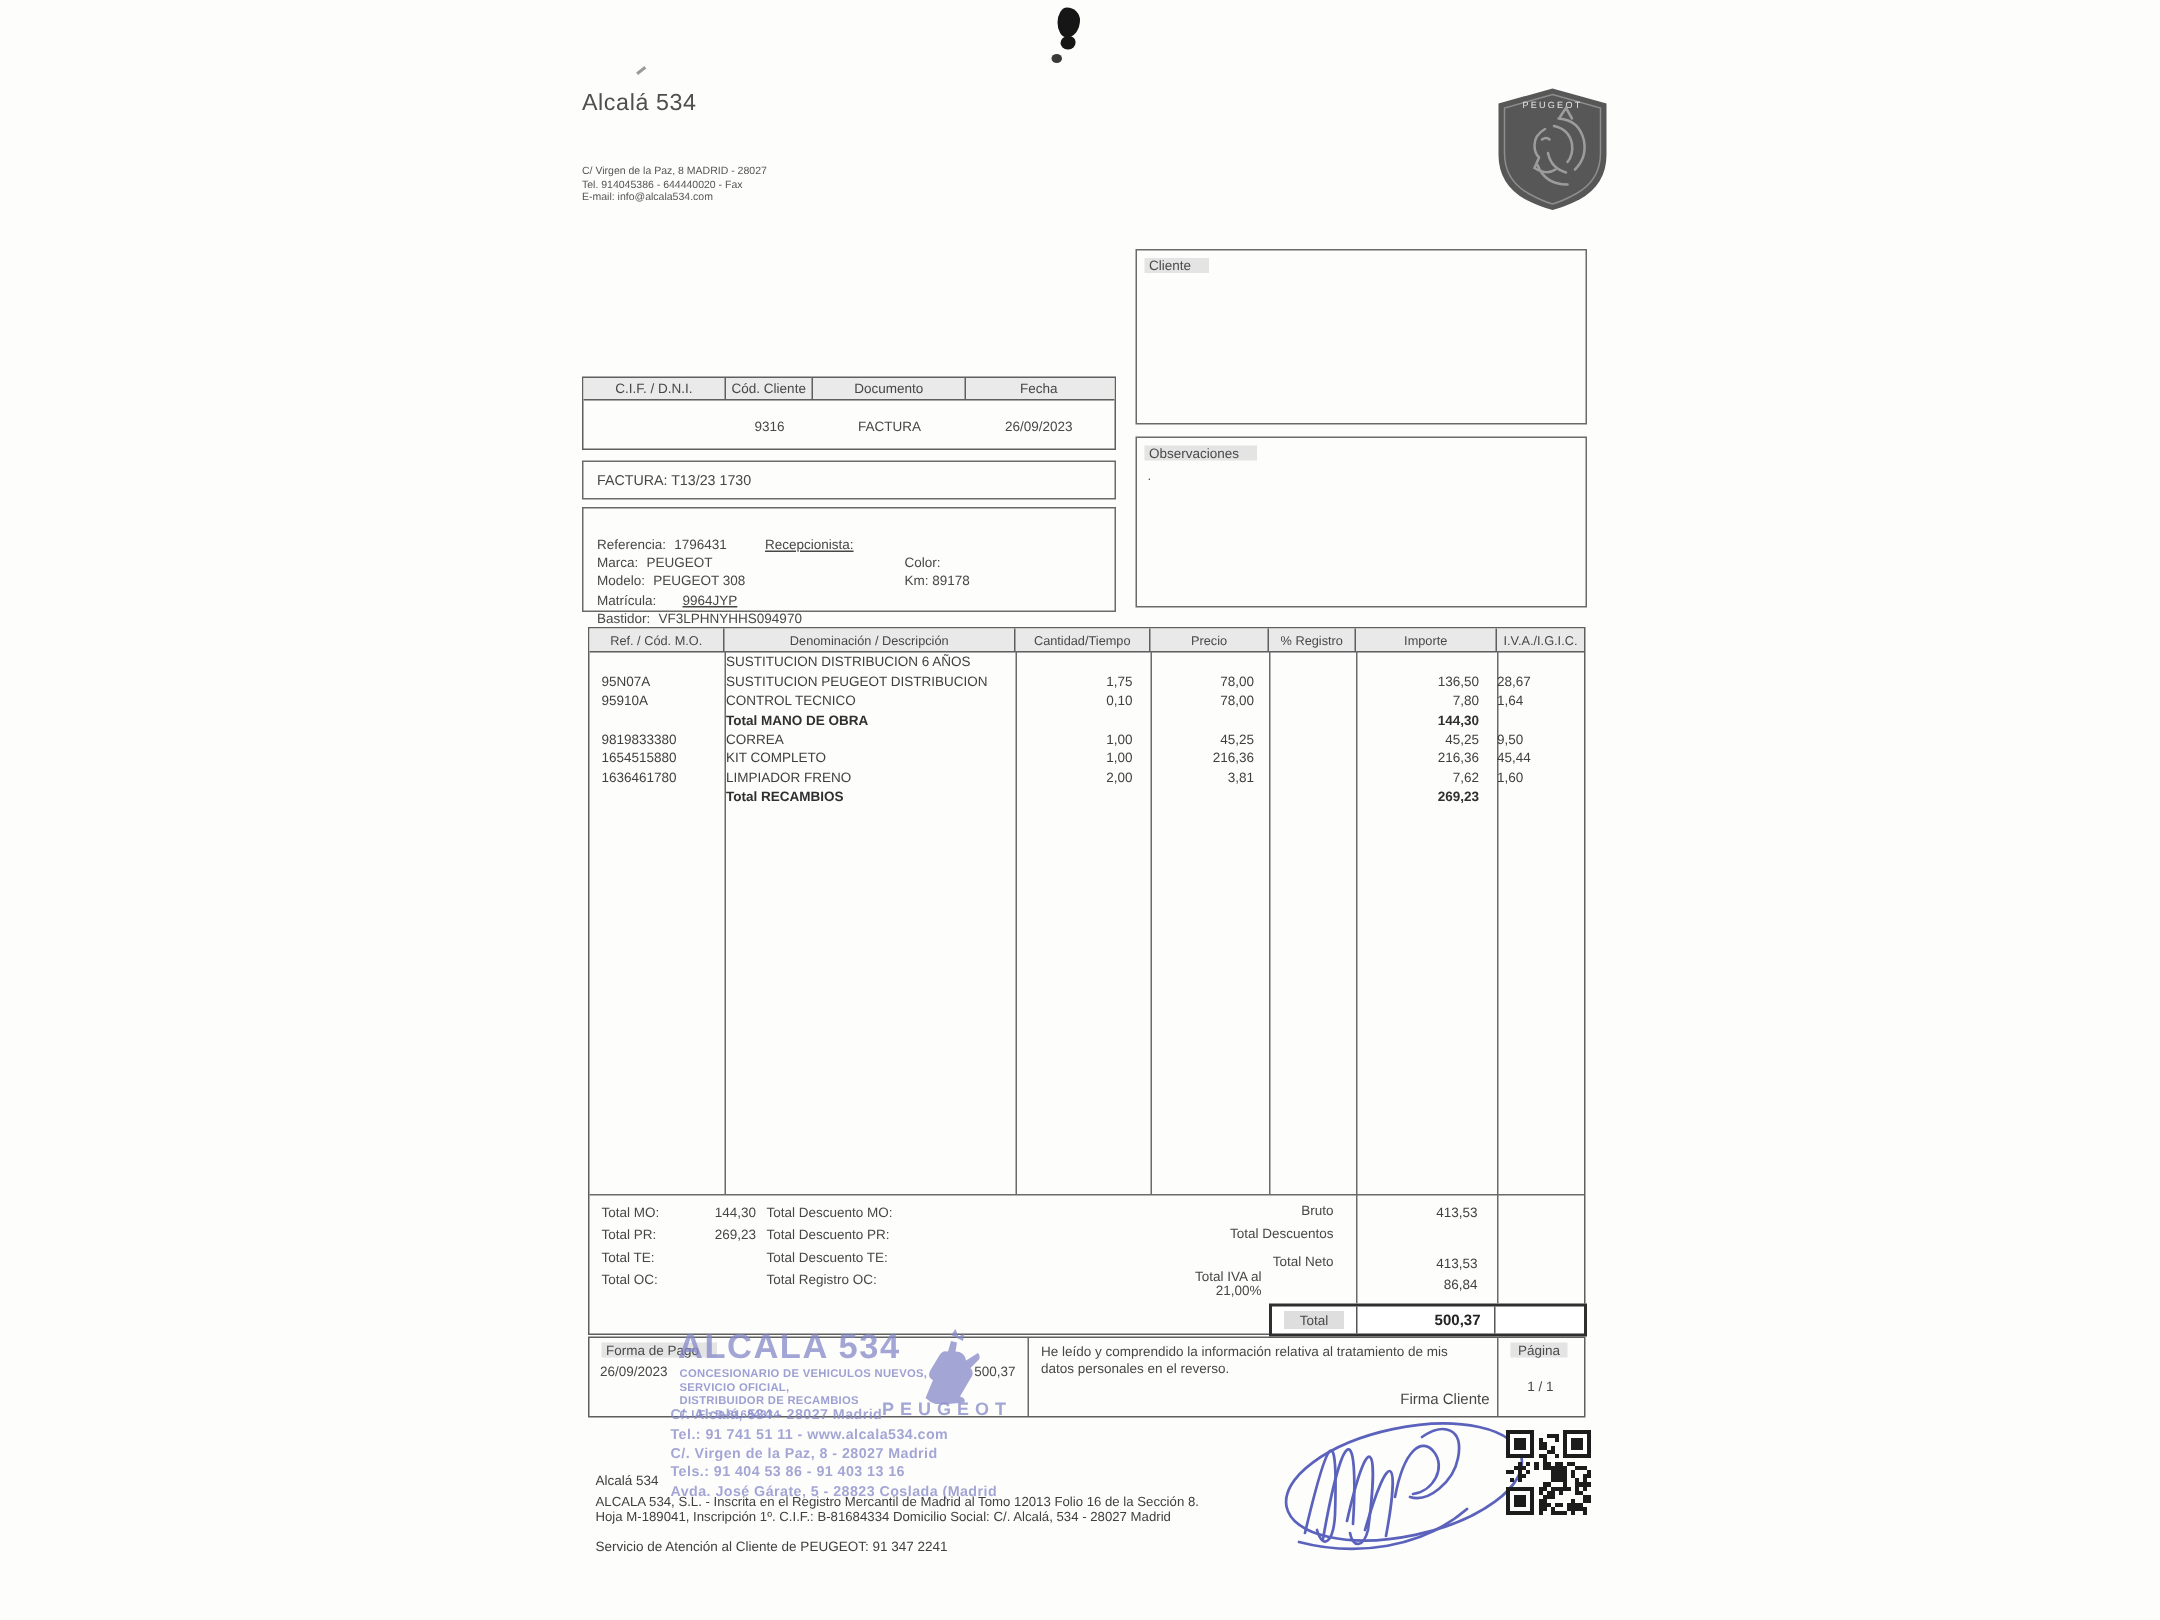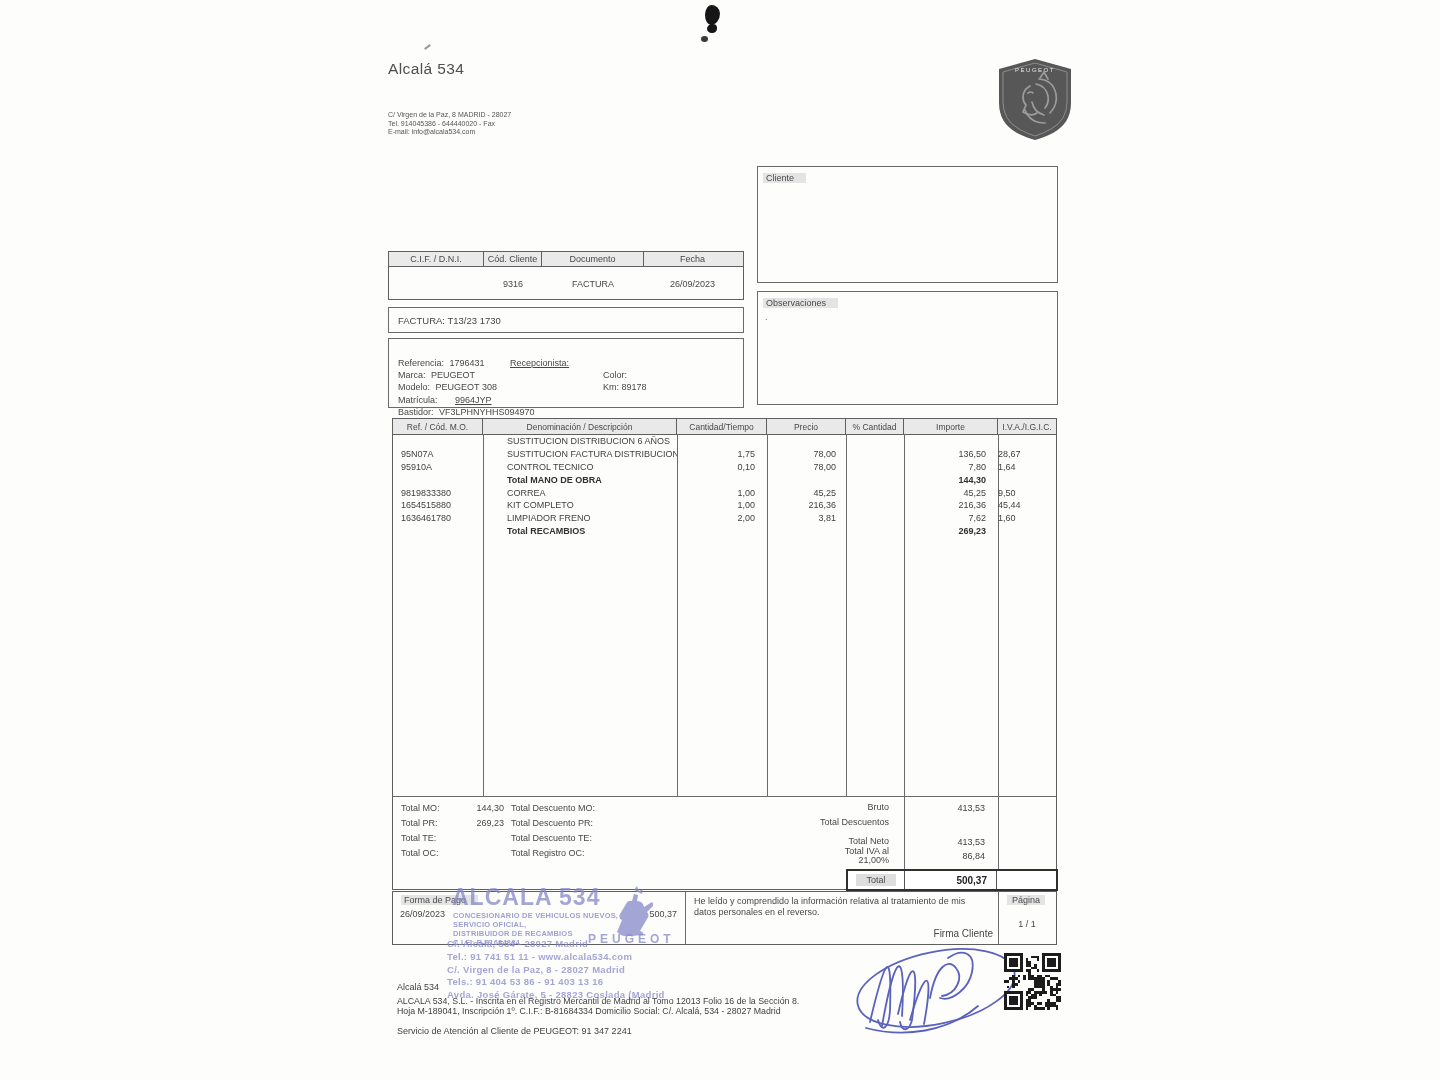--- a/index.html
+++ b/index.html
@@ -23,21 +23,21 @@
   .veh-line .c2b{position:absolute;left:205px;top:0;}
   
   .it-head{display:flex;height:15px;background:#e9e9e9;border-bottom:1px solid #5f5f5f;}
   .it-head .hc{font-size:8.5px;color:#474747;display:flex;align-items:center;justify-content:center;box-sizing:border-box;border-right:1px solid #5f5f5f;}
   .hc.h1{width:90px}.hc.h2{width:194px}.hc.h3{width:90px}.hc.h4{width:79px}.hc.h5{width:58px}.hc.h6{width:94px}.hc.h7{width:58px;border-right:none}
   .vline{position:absolute;width:1px;background:#6a6a6a;}
   .hline{position:absolute;height:1px;background:#6a6a6a;}
   .item-row{display:flex;height:12.9px;font-size:9px;color:#3f3f3f;}
   .item-row .cell{box-sizing:border-box;overflow:hidden;white-space:nowrap;}
   .item-row .c-ref{width:90px;padding-left:8px;}
-  .item-row .c-desc{width:194px;padding-left:24px;}
+  .item-row .c-desc{width:194px;padding-left:1px;}
   .item-row .c-qty{width:90px;text-align:right;padding-right:12px;}
   .item-row .c-price{width:79px;text-align:right;padding-right:10px;}
   .item-row .c-disc{width:58px;}
   .item-row .c-amount{width:94px;text-align:right;padding-right:12px;}
   .item-row .c-vat{width:58px;padding-right:10px;}
   .item-row.bold .c-desc,.item-row.bold .c-amount{font-weight:bold;color:#303030;}
   
   .tl-row{position:absolute;height:13px;font-size:9px;color:#474747;display:flex;align-items:center;}
   .tl-row .l1{position:absolute;left:8px;}
   .tl-row .v{position:absolute;left:52px;width:59px;text-align:right;}
@@ -148,21 +148,21 @@
       <span style="margin-left:3px;">VF3LPHNYHHS094970</span>
     </div>
   </div>
 
   <div class="box" style="left:392px;top:418px;width:665px;height:472px;border-color:#5f5f5f;">
     <div class="it-head">
       <div class="hc h1">Ref. / Cód. M.O.</div>
       <div class="hc h2">Denominación / Descripción</div>
       <div class="hc h3">Cantidad/Tiempo</div>
       <div class="hc h4">Precio</div>
-      <div class="hc h5">% Cantidad</div>
+      <div class="hc h5">% Registro</div>
       <div class="hc h6">Importe</div>
       <div class="hc h7">I.V.A./I.G.I.C.</div>
     </div>
 
     <div class="vline" style="left:90px;top:15px;height:362px;"></div>
     <div class="vline" style="left:284px;top:15px;height:362px;"></div>
     <div class="vline" style="left:374px;top:15px;height:362px;"></div>
     <div class="vline" style="left:453px;top:15px;height:362px;"></div>
     <div class="vline" style="left:511px;top:15px;height:435px;"></div>
     <div class="vline" style="left:605px;top:15px;height:435px;"></div>
@@ -173,21 +173,21 @@
           <div class="cell c-ref"></div>
           <div class="cell c-desc">SUSTITUCION DISTRIBUCION 6 AÑOS</div>
           <div class="cell c-qty"></div>
           <div class="cell c-price"></div>
           <div class="cell c-disc"></div>
           <div class="cell c-amount"></div>
           <div class="cell c-vat"></div>
         </div>
         <div class="item-row">
           <div class="cell c-ref">95N07A</div>
-          <div class="cell c-desc">SUSTITUCION FACTURA DISTRIBUCION</div>
+          <div class="cell c-desc">SUSTITUCION PEUGEOT DISTRIBUCION</div>
           <div class="cell c-qty">1,75</div>
           <div class="cell c-price">78,00</div>
           <div class="cell c-disc"></div>
           <div class="cell c-amount">136,50</div>
           <div class="cell c-vat">28,67</div>
         </div>
         <div class="item-row">
           <div class="cell c-ref">95910A</div>
           <div class="cell c-desc">CONTROL TECNICO</div>
           <div class="cell c-qty">0,10</div>
@@ -278,21 +278,21 @@
             <div>Total Descuentos</div>
           </div>
           <div class="val"></div>
         </div>
         <div class="tr-row" style="top: 39px; height: 13px;">
           <div class="lab">
             <div>Total Neto</div>
           </div>
           <div class="val">413,53</div>
         </div>
-        <div class="tr-row" style="top: 50px; height: 19px;">
+        <div class="tr-row" style="top: 50px; height: 19px; gap: 48px;">
           <div class="lab">
             <div>Total IVA al</div>
             <div>21,00%</div>
           </div>
           <div class="val">86,84</div>
         </div>
       </div>
 
     <div class="total-box">
       <div class="t1">

